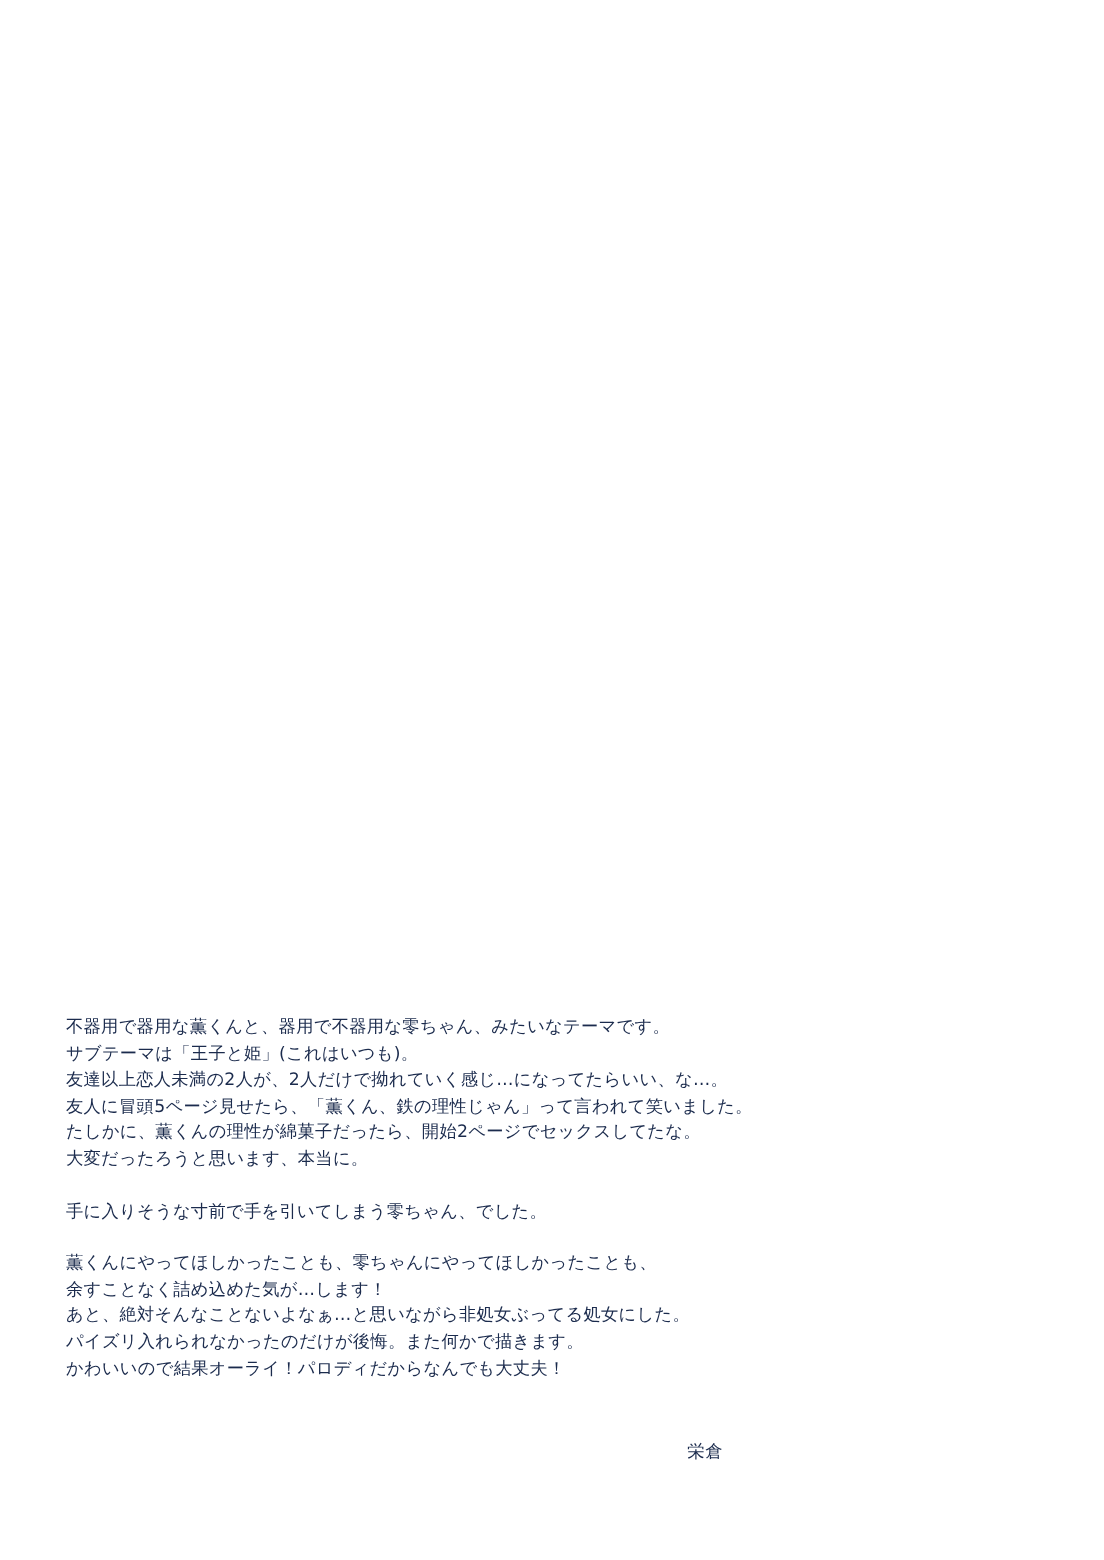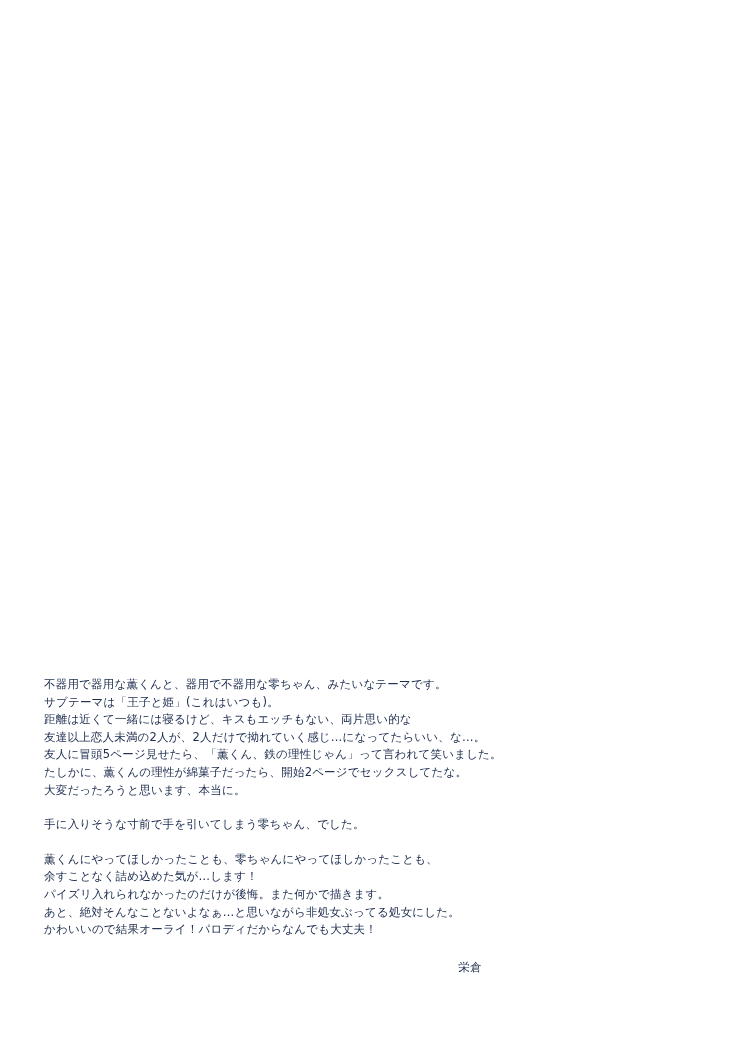--- a/index.html
+++ b/index.html
@@ -53,36 +53,35 @@
 <body>
 
 <div class="page">
 
   <div class="afterword">
 
 
     <div class="para">
       <div class="line">不器用で器用な薫くんと、器用で不器用な零ちゃん、みたいなテーマです。</div>
       <div class="line">サブテーマは「王子と姫」(これはいつも)。</div>
-      <div class="line">距離は近くて一緒には寝るけど、キスもエッチもない、両片思い的な</div>
       <div class="line">友達以上恋人未満の2人が、2人だけで拗れていく感じ…になってたらいい、な…。</div>
       <div class="line">友人に冒頭5ページ見せたら、「薫くん、鉄の理性じゃん」って言われて笑いました。</div>
       <div class="line">たしかに、薫くんの理性が綿菓子だったら、開始2ページでセックスしてたな。</div>
       <div class="line">大変だったろうと思います、本当に。</div>
     </div>
 
     <div class="para">
       <div class="line">手に入りそうな寸前で手を引いてしまう零ちゃん、でした。</div>
     </div>
 
     <div class="para">
       <div class="line">薫くんにやってほしかったことも、零ちゃんにやってほしかったことも、</div>
       <div class="line">余すことなく詰め込めた気が…します！</div>
+      <div class="line">あと、絶対そんなことないよなぁ…と思いながら非処女ぶってる処女にした。</div>
       <div class="line">パイズリ入れられなかったのだけが後悔。また何かで描きます。</div>
-      <div class="line">あと、絶対そんなことないよなぁ…と思いながら非処女ぶってる処女にした。</div>
       <div class="line">かわいいので結果オーライ！パロディだからなんでも大丈夫！</div>
     </div>
 
   </div>
 
   <div class="signature">栄倉</div>
 
 </div>
 
 </body></html>

